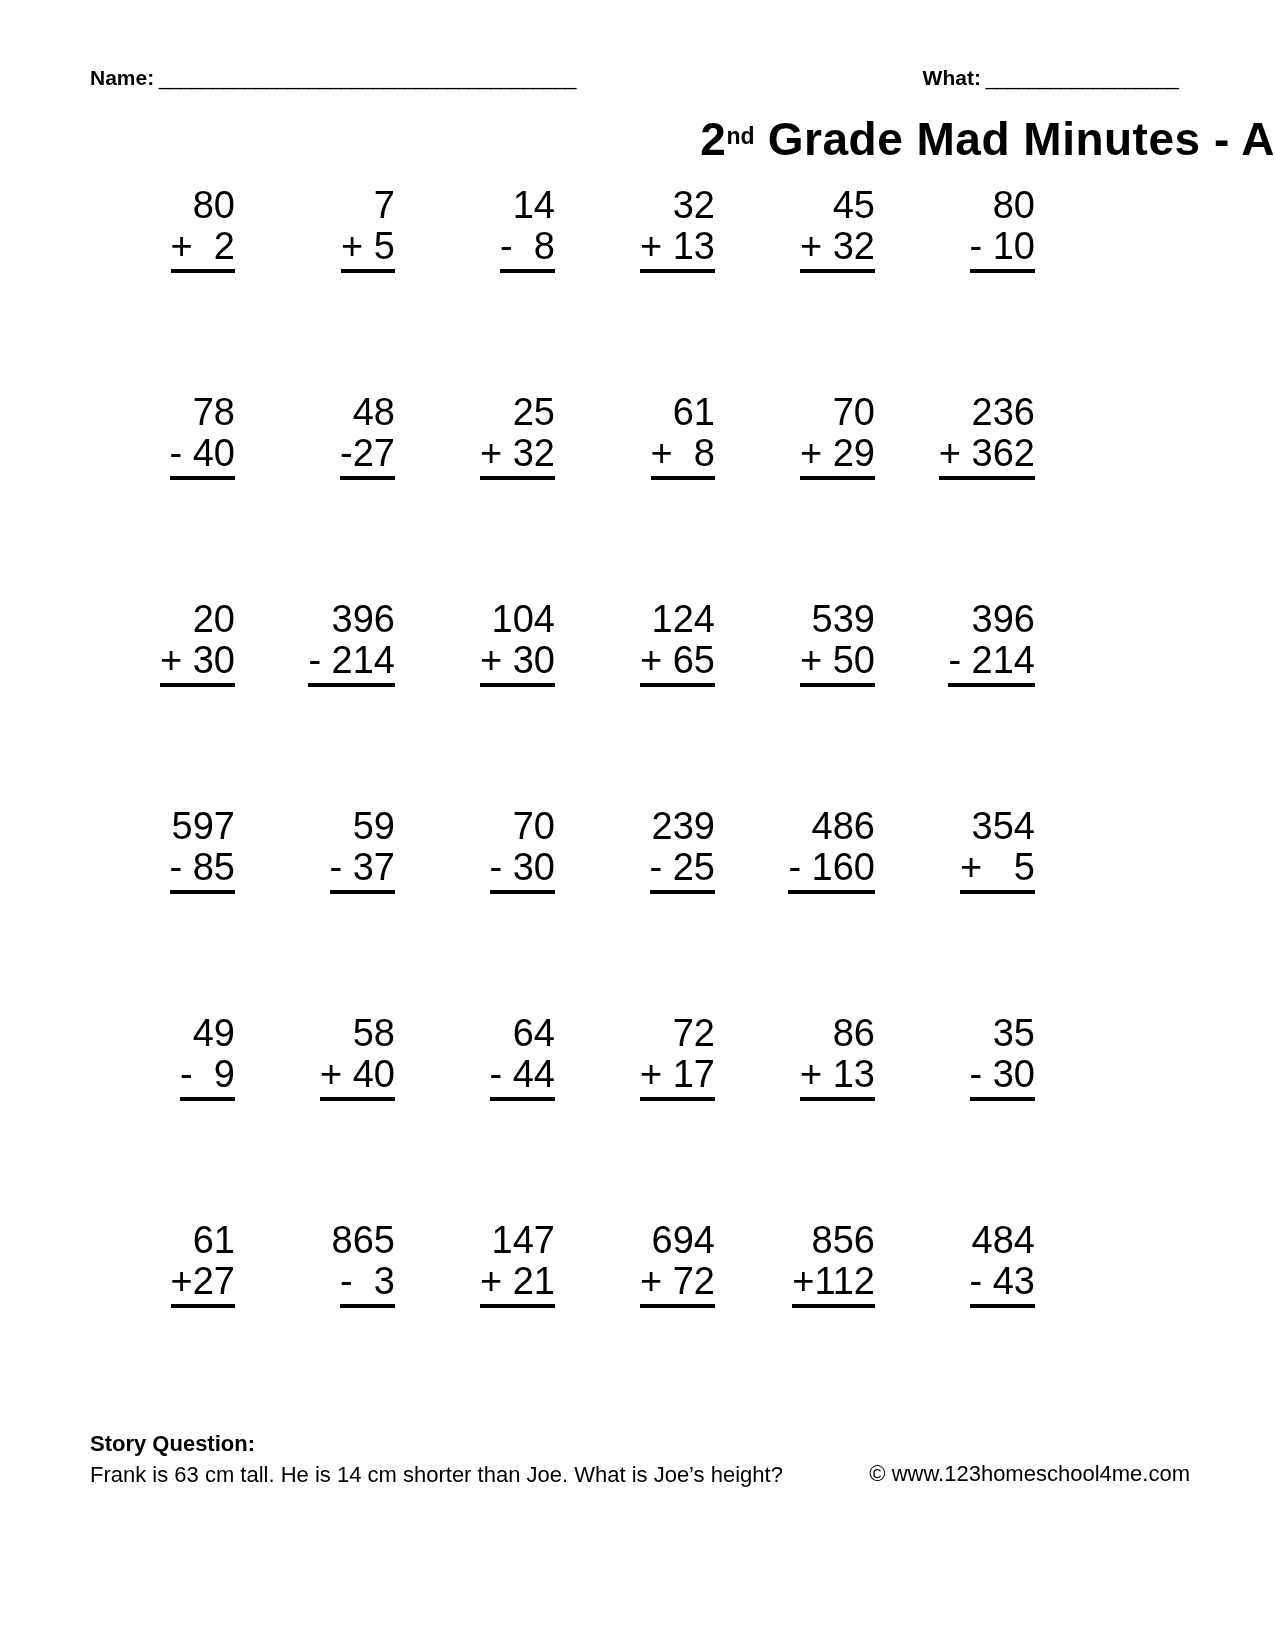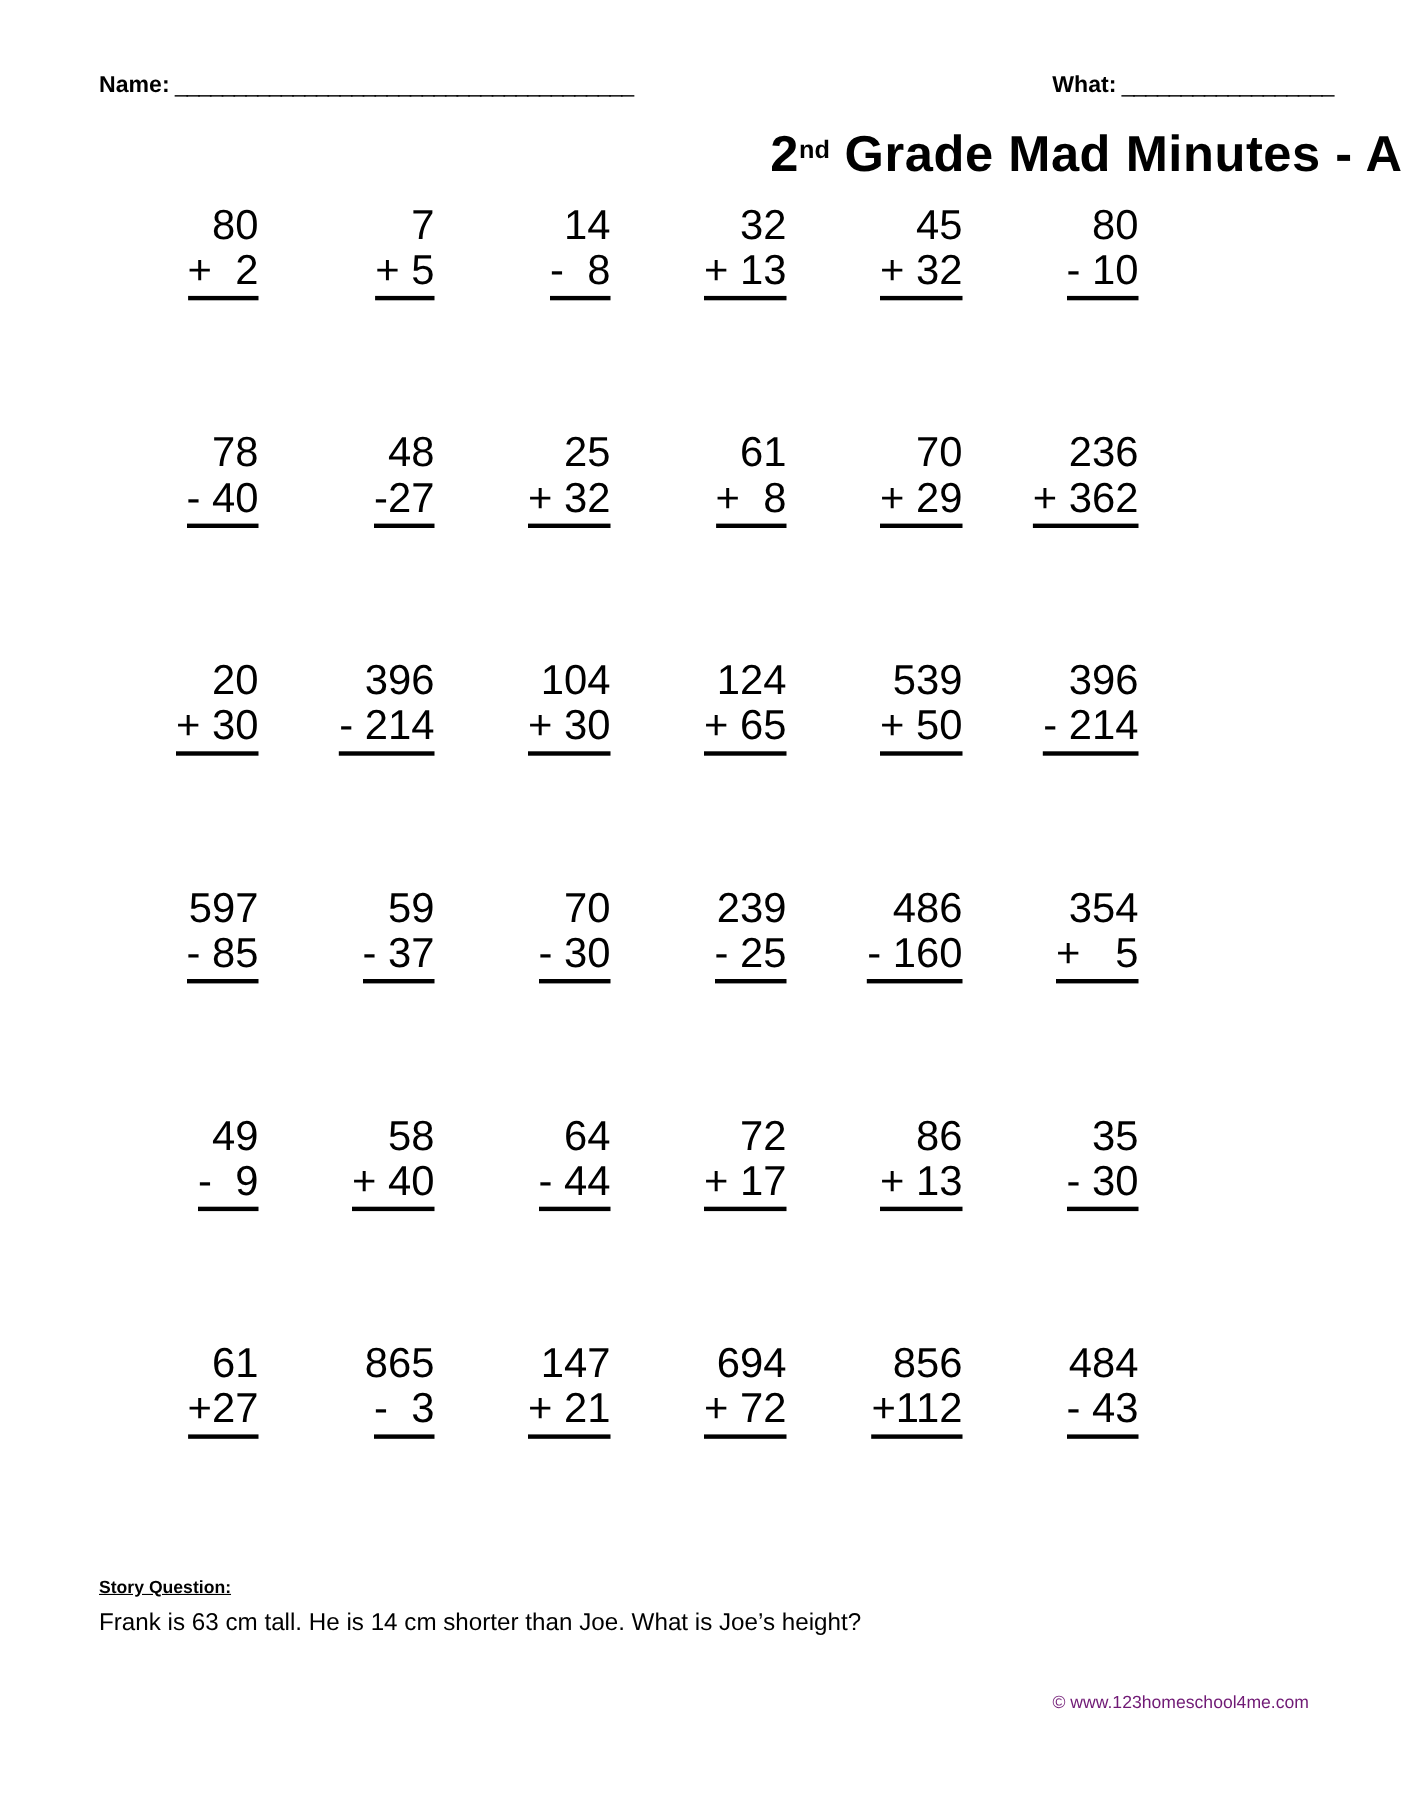--- a/index.html
+++ b/index.html
@@ -14,21 +14,21 @@
     color: #000000;
     font-family: "Liberation Sans", sans-serif;
     overflow: hidden;
   }
 
   
   .header-row {
     display: flex;
     justify-content: space-between;
     align-items: baseline;
-    margin: 66px 63px 0 90px;
+    margin: 66px 97px 0 90px;
     font-size: 21px;
   }
   .field-label {
     font-weight: bold;
   }
   .blank-line {
     font-weight: normal;
     letter-spacing: -1px;
     white-space: pre;
   }
@@ -75,36 +75,35 @@
     padding-bottom: 3px;
     margin-top: 1px;
   }
 
   
   .story-section {
     margin: 2px 0 0 90px;
   }
   .story-heading {
     font-weight: bold;
-    font-size: 16px;
+    font-size: 22px;
     line-height: 30px;
-    text-decoration: underline;
   }
   .story-text {
     font-size: 22px;
     line-height: 32px;
   }
 
   
   .footer-row {
     position: absolute;
     right: 85px;
-    top: 1540px;
-    font-size: 16px;
-    color: #701a75;
+    top: 1461px;
+    font-size: 22px;
+    color: #000000;
   }
 </style>
 </head>
 <body>
 
 <div class="header-row">
   <div>
     <span class="field-label">Name:</span><span class="blank-line"> _______________________________________</span>
   </div>
   <div>

